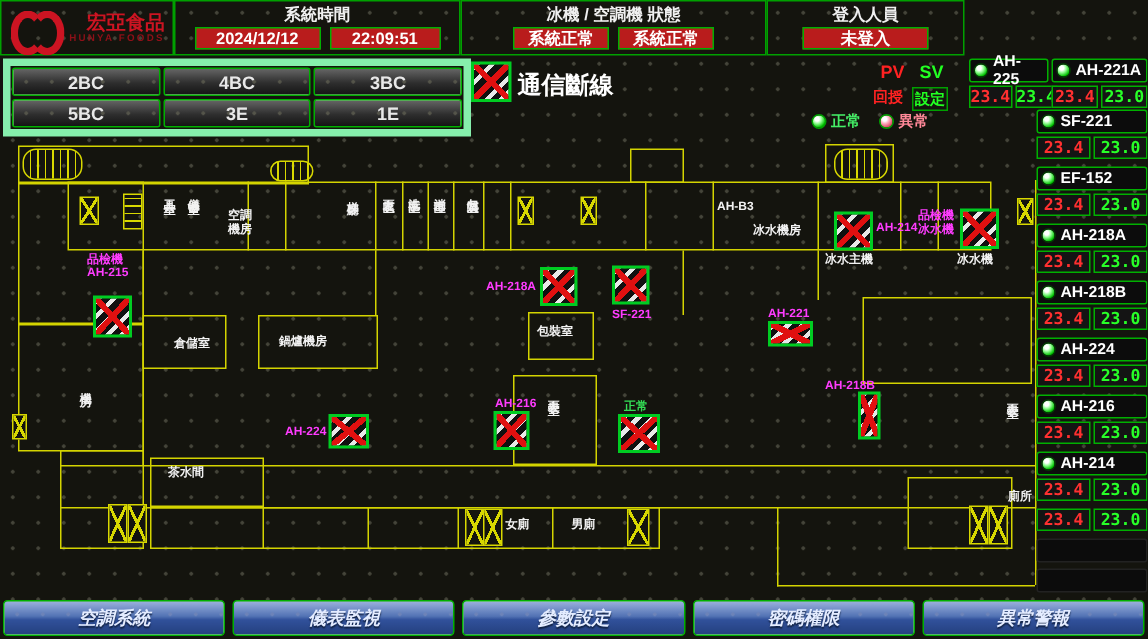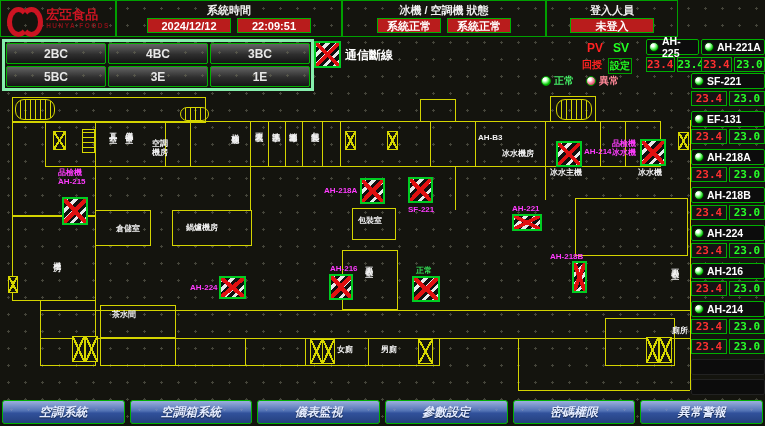--- a/index.html
+++ b/index.html
@@ -16,21 +16,21 @@
   .hdr { position:absolute; left:0; top:0; width:765px; height:37px; display:flex; }
   .sec { border:1px solid #00a000; height:37px; display:flex; flex-direction:column; align-items:center; justify-content:center; gap:2px; }
   .sec-label { font-size:11px; font-weight:bold; color:#f0f0f0; line-height:1; }
   .sec-row { display:flex; gap:6px; }
   .vbox { border:1px solid #00b000; background:#b91c1c; color:#fff; font-weight:bold; font-size:11px; text-align:center; padding:1px 4px; min-width:64px; height:15px; line-height:12px; }
   .logo-sec { width:116px; flex-direction:row; gap:4px; }
   .logo-mark { position:relative; width:36px; height:26px; flex:0 0 36px; }
   .logo-mark::before, .logo-mark::after { content:""; position:absolute; top:1px; width:13px; height:20px; border:5px solid #cc1422; border-radius:50%; }
   .logo-mark::before { left:1px; border-right-color:transparent; }
   .logo-mark::after  { left:14px; border-left-color:transparent; }
-  .logo-text { display:flex; flex-direction:column; line-height:1; }
+  .logo-text { display:flex; flex-direction:column; line-height:1;align-items:flex-end; }
   .logo-title { color:#cc1422; font-weight:bold; font-size:13px; }
   .logo-sub { color:#8e1018; font-size:6.5px; font-weight:bold; letter-spacing:1.5px; margin-top:2px; }
   .btn-blue {
     border:1px solid #00b000; border-radius:3px; color:#e4ecff; font-weight:bold; font-size:12px;
     background-image: radial-gradient(#6d83b8 1px, transparent 1.4px),
       linear-gradient(180deg,#9ab0dc 0%,#5272b4 45%,#31519b 55%,#24407e 100%);
     background-size:17px 17px,100% 100%;
     text-shadow:0 1px 1px #102040; cursor:pointer;
   }
   .login-btn { width:98px; height:24px; }
@@ -97,51 +97,51 @@
 <body>
 
 <div class="hdr">
   <div class="sec logo-sec">
     <div class="logo-mark"></div>
     <div class="logo-text">
       <span class="logo-title">宏亞食品</span>
       <span class="logo-sub">HUNYA FOODS</span>
     </div>
   </div>
-  <div class="sec" style="width:226px">
+  <div class="sec" style="width:191px">
     <div class="sec-label">系統時間</div>
     <div class="sec-row">
       <div class="vbox" style="min-width:84px">2024/12/12</div>
       <div class="vbox" style="min-width:74px">22:09:51</div>
     </div>
   </div>
   <div class="sec" style="width:204px">
     <div class="sec-label">冰機 / 空調機 狀態</div>
     <div class="sec-row">
       <div class="vbox">系統正常</div>
       <div class="vbox">系統正常</div>
     </div>
   </div>
   <div class="sec" style="width:132px">
     <div class="sec-label">登入人員</div>
     <div class="vbox" style="min-width:84px">未登入</div>
   </div>
 </div>
 
-<div class="floors" style="border:3px solid #86efac; padding:1px">
+<div class="floors" style="border:5px solid #86efac; padding:1px">
   <button class="fbtn">2BC</button>
   <button class="fbtn">4BC</button>
   <button class="fbtn">3BC</button>
   <button class="fbtn">5BC</button>
   <button class="fbtn">3E</button>
   <button class="fbtn">1E</button>
 </div>
 
 <div class="equip" style="left:314px;top:41px;width:27px;height:27px"></div>
-<div class="hdr2-label" style="left:345px;top:47px;font-size:12px;color:#fff">通信斷線</div>
+<div class="hdr2-label" style="left:345px;top:47px;font-size:16px;color:#fff">通信斷線</div>
 
 <div class="hdr2-label" style="left:587px;top:41px;font-size:12px;color:#ff2222">PV</div>
 <div class="hdr2-label" style="left:613px;top:41px;font-size:12px;color:#22ff22">SV</div>
 <div class="hdr2-label" style="left:582px;top:58px;font-size:10px;color:#ff2222">回授</div>
 <div class="hdr2-label" style="left:608px;top:58px;font-size:10px;color:#22ff22;border:1px solid #00a000;padding:0 1px">設定</div>
 
 <div class="legend-item" style="left:541px;top:74px;color:#44ee66">
   <span class="led" style="border:1px solid #00a000"></span>
   <span>正常</span>
 </div>
@@ -277,21 +277,21 @@
   <div class="eqname" style="left:46px;top:34px;width:74px">
     <span class="led"></span>
     <span>SF-221</span>
   </div>
   <div class="eqvals" style="left:46px;top:52px;width:74px">
     <span class="pv">23.4</span>
     <span class="sv">23.0</span>
   </div>
   <div class="eqname" style="left:46px;top:72px;width:74px">
     <span class="led"></span>
-    <span>EF-131</span>
+    <span>EF-152</span>
   </div>
   <div class="eqvals" style="left:46px;top:90px;width:74px">
     <span class="pv">23.4</span>
     <span class="sv">23.0</span>
   </div>
   <div class="eqname" style="left:46px;top:110px;width:74px">
     <span class="led"></span>
     <span>AH-218A</span>
   </div>
   <div class="eqvals" style="left:46px;top:128px;width:74px">
@@ -334,18 +334,17 @@
   <div class="eqvals" style="left:46px;top:300px;width:74px">
     <span class="pv">23.4</span>
     <span class="sv">23.0</span>
   </div>
   <div class="darkbox" style="left:46px;top:320px;width:74px;height:16px"></div>
   <div class="darkbox" style="left:46px;top:340px;width:74px;height:16px"></div>
 </div>
 
 <div class="nav">
   <button class="btn-blue">空調系統</button>
-  <button class="btn-blue">空調箱系統</button>
   <button class="btn-blue">儀表監視</button>
   <button class="btn-blue">參數設定</button>
   <button class="btn-blue">密碼權限</button>
   <button class="btn-blue">異常警報</button>
 </div>
 
 </body></html>

